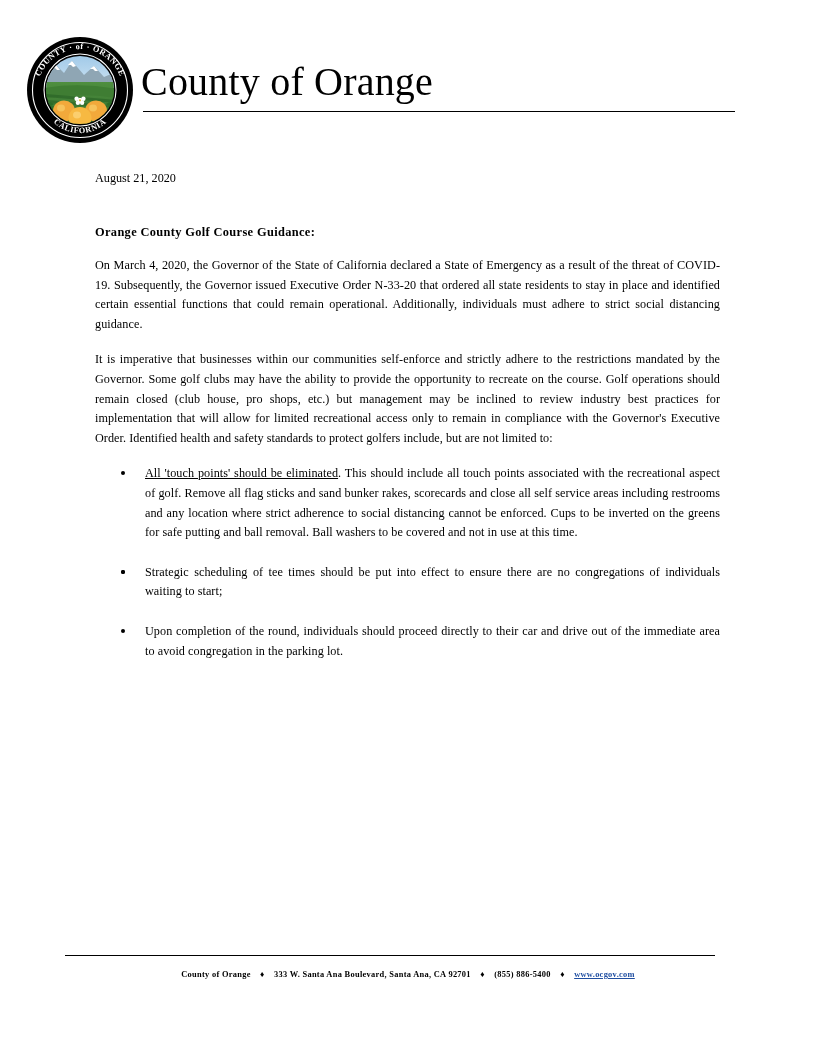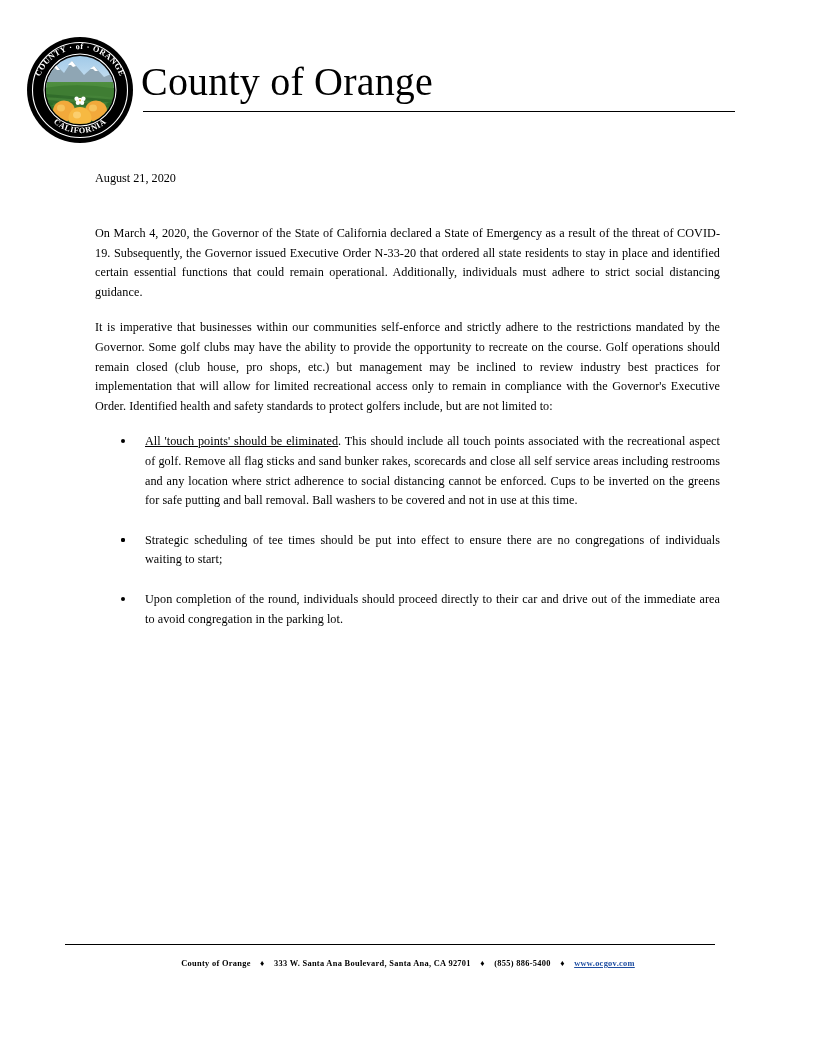--- a/index.html
+++ b/index.html
@@ -105,21 +105,21 @@
     height: 4px;
     background: #000;
     border-radius: 50%;
   }
   .u { text-decoration: underline; }
 
   
   .footer {
     position: absolute;
     left: 0;
-    bottom: 12px;
+    bottom: 1px;
     width: 788px;
     height: 110px;
   }
   .footer-rule {
     position: absolute;
     left: 65px;
     top: 10px;
     width: 650px;
     height: 0;
     border-top: 1.5px solid #000;
@@ -223,20 +223,21 @@
 
     <div class="org-title"><span>County of Orange</span></div>
 
     <div class="header-rule"></div>
   </div>
 
   <div class="content">
 
     <div class="date-line">August 21, 2020</div>
 
+    <div class="doc-title">Orange County Golf Course Guidance:</div>
 
     <p class="para">On March 4, 2020, the Governor of the State of California declared a State of Emergency as a result of the threat of COVID-19.  Subsequently, the Governor issued Executive Order N-33-20 that ordered all state residents to stay in place and identified certain essential functions that could remain operational.  Additionally, individuals must adhere to strict social distancing guidance.</p>
     <p class="para">It is imperative that businesses within our communities self-enforce and strictly adhere to the restrictions mandated by the Governor.  Some golf clubs may have the ability to provide the opportunity to recreate on the course.  Golf operations should remain closed (club house, pro shops, etc.) but management may be inclined to review industry best practices for implementation that will allow for limited recreational access only to remain in compliance with the Governor's Executive Order.  Identified health and safety standards to protect golfers include, but are not limited to:</p>
 
     <ul class="bullets">
       <li>
         <span class="bullet-dot"></span>
         <span class="u">All 'touch points' should be eliminated</span><span>. This should include all touch points associated with the recreational aspect of golf.  Remove all flag sticks and sand bunker rakes, scorecards and close all self service areas including restrooms and any location where strict adherence to social distancing cannot be enforced. Cups to be inverted on the greens for safe putting and ball removal. Ball washers to be covered and not in use at this time.</span>
       </li>
       <li>

